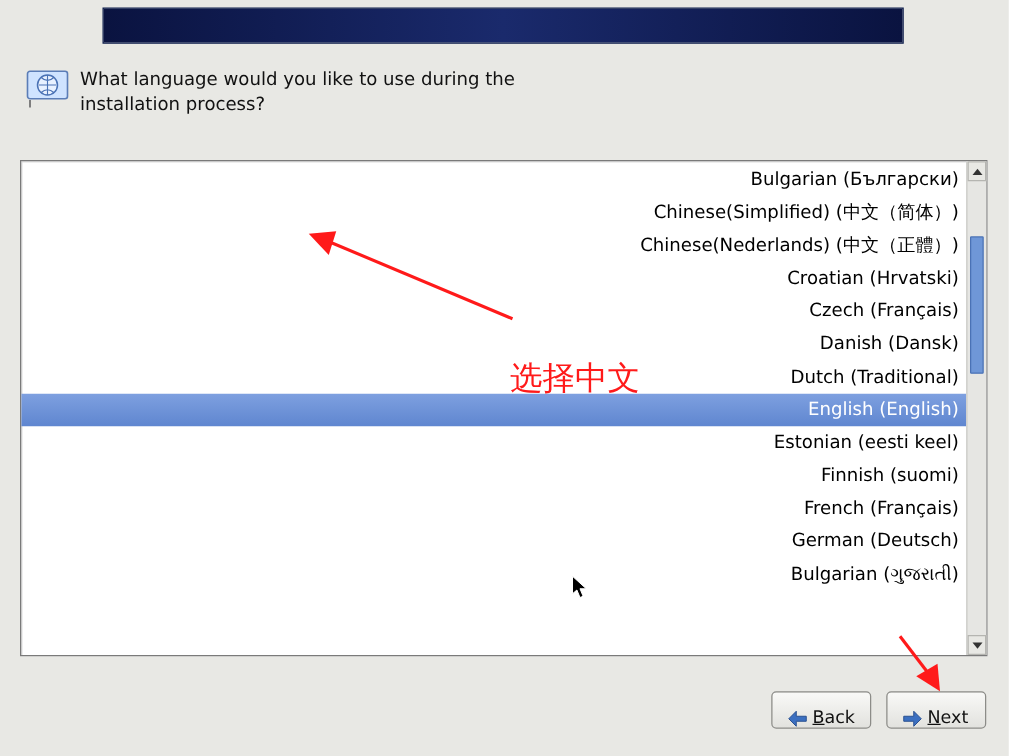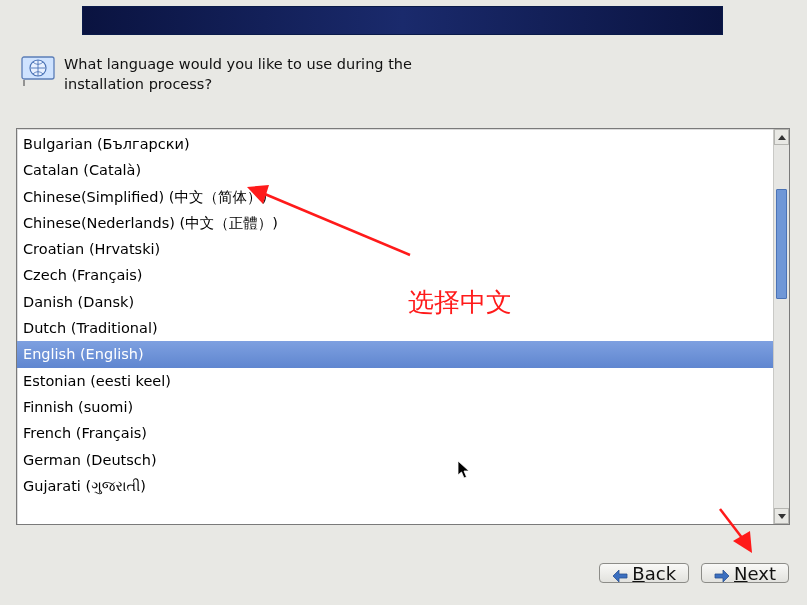--- a/index.html
+++ b/index.html
@@ -57,20 +57,21 @@
     flex: 1;
     overflow: hidden;
     padding: 2px 0;
   }
   .item {
     padding: 3px 6px;
     font-size: 14.5px;
     line-height: 1.4;
     white-space: nowrap;
     cursor: default;
+    text-align: right;
   }
   .item.selected {
     background: #6a8fd8;
     background: linear-gradient(#7ea0e0, #5f86d0);
     color: #fff;
   }
   .scrollbar {
     width: 16px;
     background: #e6e6e3;
     border-left: 1px solid #c9c9c6;
@@ -106,29 +107,29 @@
   .sb-arrow.down { border-top: 5px solid #333; }
   .btn-bar {
     position: absolute;
     bottom: 22px;
     right: 18px;
     display: flex;
     gap: 12px;
   }
   .btn {
     min-width: 80px;
-    height: 20px;
+    height: 30px;
     padding: 0 12px;
     background: linear-gradient(#f9f9f7, #e2e2de);
     border: 1px solid #8c8c88;
     border-radius: 4px;
     display: flex;
-    align-items: center;
+    align-items: flex-end;
     gap: 4px;
-    font-size: 18px;
+    font-size: 14px;
     color: #111;
     cursor: pointer;
   }
   .btn .arrow-icon {
     width: 16px; height: 14px;
   }
   .btn .mn { text-decoration: underline; }
   .annot-arrow-1 {
     position: absolute;
     top: 180px;
@@ -177,33 +178,32 @@
       <path d="M11 13h14M18 5v16M13 7c3 3 7 3 10 0M13 19c3-3 7-3 10 0" stroke="#4a72b5" stroke-width="0.9" fill="none"></path>
       <line x1="4" y1="25" x2="4" y2="31" stroke="#777" stroke-width="1.5"></line>
     </svg>
   </div>
   <div class="prompt-text">What language would you like to use during the installation process?</div>
 </div>
 
 <div class="list-wrap">
   <div class="list" id="lang-list">
       <div class="item">Bulgarian (Български)</div>
-      <div class="item">Catalan (Català)</div>
       <div class="item">Chinese(Simplified) (中文（简体）)</div>
       <div class="item">Chinese(Nederlands) (中文（正體）)</div>
       <div class="item">Croatian (Hrvatski)</div>
       <div class="item">Czech (Français)</div>
       <div class="item">Danish (Dansk)</div>
       <div class="item">Dutch (Traditional)</div>
       <div class="item selected">English (English)</div>
       <div class="item">Estonian (eesti keel)</div>
       <div class="item">Finnish (suomi)</div>
       <div class="item">French (Français)</div>
       <div class="item">German (Deutsch)</div>
-      <div class="item">Gujarati (ગુજરાતી)</div>
+      <div class="item">Bulgarian (ગુજરાતી)</div>
     </div>
   <div class="scrollbar">
     <div class="sb-btn sb-up">
         <div class="sb-arrow up"></div>
       </div>
     <div class="sb-thumb"></div>
     <div class="sb-btn sb-down">
         <div class="sb-arrow down"></div>
       </div>
   </div>

